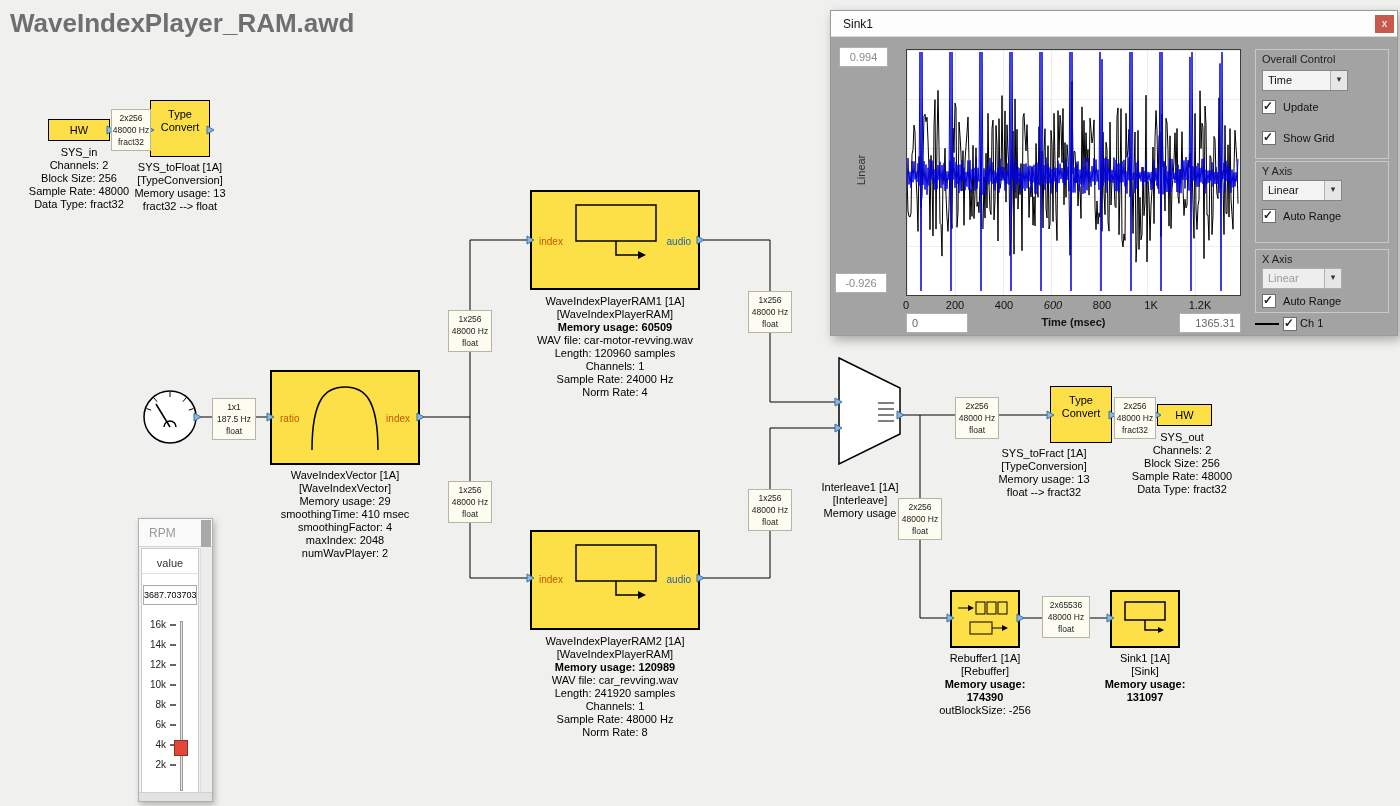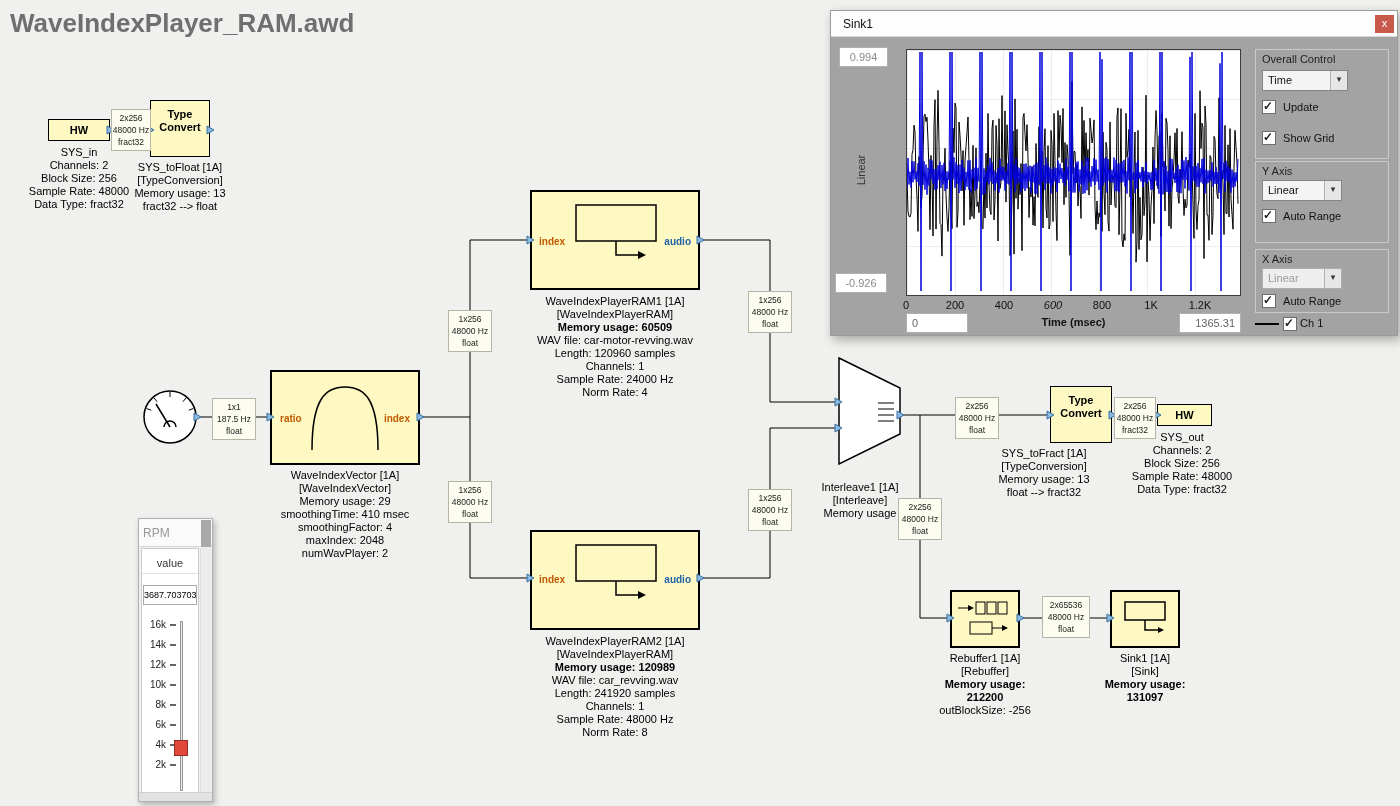--- a/index.html
+++ b/index.html
@@ -1,20 +1,20 @@
 <!DOCTYPE html>
 <html><head>
 <meta charset="utf-8">
 <style>
   html,body{margin:0;padding:0;}
   body{width:1400px;height:806px;position:relative;background:#f0f0ee;font-family:"Liberation Sans",sans-serif;overflow:hidden;}
   #canvas{position:absolute;inset:0;}
   .doc-title{position:absolute;left:10px;top:8px;font-size:26px;font-weight:bold;color:#6f6f6f;}
   svg.overlay{position:absolute;left:0;top:0;z-index:3;pointer-events:none;}
-  .block{position:absolute;background:#fef9c3;border:1px solid #000;box-sizing:border-box;z-index:2;font-weight:bold;}
+  .block{position:absolute;background:#fde047;border:1px solid #000;box-sizing:border-box;z-index:2;}
   .thick{border-width:2px;}
   .hw{font-size:11px;text-align:center;color:#000;}
   .blocklabel{position:absolute;left:0;right:0;top:7px;text-align:center;font-size:11px;line-height:13px;color:#000;}
   .caption{position:absolute;text-align:center;font-size:11px;line-height:13px;color:#000;z-index:2;}
   .wlabel{position:absolute;background:#fcfcf0;border:1px solid #b5b5a5;font-size:8.5px;line-height:12px;text-align:center;color:#222;padding:2px 0;box-sizing:border-box;z-index:5;}
   .portlabel{position:absolute;font-size:10px;line-height:12px;}
   .pl-orange{color:#c05a00;}
   .pl-blue{color:#2262a8;}
   .iconwrap{position:absolute;z-index:2;}
   
@@ -37,21 +37,21 @@
   .combo.disabled .cval{color:#9a9a9a;}
   .cbrow{position:absolute;height:14px;font-size:11px;color:#111;white-space:nowrap;}
   .cbbox{display:inline-block;width:12px;height:12px;background:#fff;border:1px solid #6e6e6e;vertical-align:middle;position:relative;}
   .cbbox .check{display:none;position:absolute;left:0;top:-2px;font-size:12px;font-weight:bold;color:#222;}
   .cbbox.checked .check{display:block;}
   .cbrow .lbl{margin-left:4px;vertical-align:middle;}
   .legend{position:absolute;left:424px;top:306px;height:16px;font-size:11px;white-space:nowrap;color:#111;}
   .legline{display:inline-block;width:24px;height:0;border-top:2px solid #000;vertical-align:middle;margin-right:4px;}
   
   .panel{position:absolute;background:#f0f0f0;border:1px solid #b0b0b0;box-shadow:2px 3px 6px rgba(0,0,0,.25);z-index:10;}
-  .ptitle{position:absolute;left:0;top:0;right:0;height:28px;background:#fafafa;border-bottom:1px solid #d5d5d5;font-size:12px;color:#999;line-height:28px;padding-left:4px;box-sizing:border-box;}
+  .ptitle{position:absolute;left:0;top:0;right:0;height:28px;background:#fafafa;border-bottom:1px solid #d5d5d5;font-size:12px;color:#999;line-height:28px;padding-left:10px;box-sizing:border-box;}
   .pscroll{position:absolute;right:1px;top:1px;width:10px;height:27px;background:#a9a9a9;z-index:2;}
   .ptrack{position:absolute;right:1px;top:29px;width:10px;height:245px;background:#ececec;border-left:1px solid #ddd;}
   .pbody{position:absolute;left:2px;top:29px;width:58px;height:245px;background:#fff;border:1px solid #ccc;box-sizing:border-box;}
   .phead{text-align:center;font-size:11px;color:#333;padding-top:8px;padding-bottom:4px;border-bottom:1px solid #e2e2e2;}
   .pval{position:absolute;left:1px;top:36px;width:54px;height:20px;background:#fdfdfd;border:1px solid #aaa;font-size:9px;line-height:18px;text-align:center;box-sizing:border-box;}
   .ticks{position:absolute;left:2px;top:66px;width:22px;text-align:right;font-size:10px;line-height:20px;color:#222;}
   .tickdash{position:absolute;left:28px;top:66px;width:6px;height:160px;background:repeating-linear-gradient(to bottom,transparent 0 9px,#666 9px 11px,transparent 11px 20px);}
   .strack{position:absolute;left:38px;top:72px;width:3px;height:170px;background:#e8e8e8;border:1px solid #999;box-sizing:border-box;}
   .shandle{position:absolute;left:32px;top:191px;width:14px;height:16px;background:#e0493a;border:1px solid #8f2f24;box-sizing:border-box;}
   .pfoot{position:absolute;left:0;bottom:0;right:0;height:8px;background:#e2e2e2;border-top:1px solid #cfcfcf;}
@@ -279,21 +279,21 @@
       <rect x="35" y="10" width="9" height="12" fill="none" stroke="#000"></rect>
       <rect x="46" y="10" width="9" height="12" fill="none" stroke="#000"></rect>
       <rect x="18" y="30" width="22" height="12" fill="none" stroke="#000"></rect>
       <polyline points="40,36 50,36" stroke="#000" fill="none"></polyline>
       <polygon points="50,33 50,39 56,36" fill="#000"></polygon>
     </svg>
   </div>
   <div class="caption" style="left:925px;top:652px;width:120px;">
       <div>Rebuffer1 [1A]</div>
       <div>[Rebuffer]</div>
-      <div style="font-weight: bold;">Memory usage: 212200</div>
+      <div style="font-weight: bold;">Memory usage: 174390</div>
       <div>outBlockSize: -256</div>
     </div>
   <div class="wlabel" style="left:1042px;top:596px;width:48px;">
       <div>2x65536</div>
       <div>48000 Hz</div>
       <div>float</div>
     </div>
 
   <div class="block thick" style="left:1110px;top:590px;width:70px;height:58px;">
     <svg width="66" height="54">

